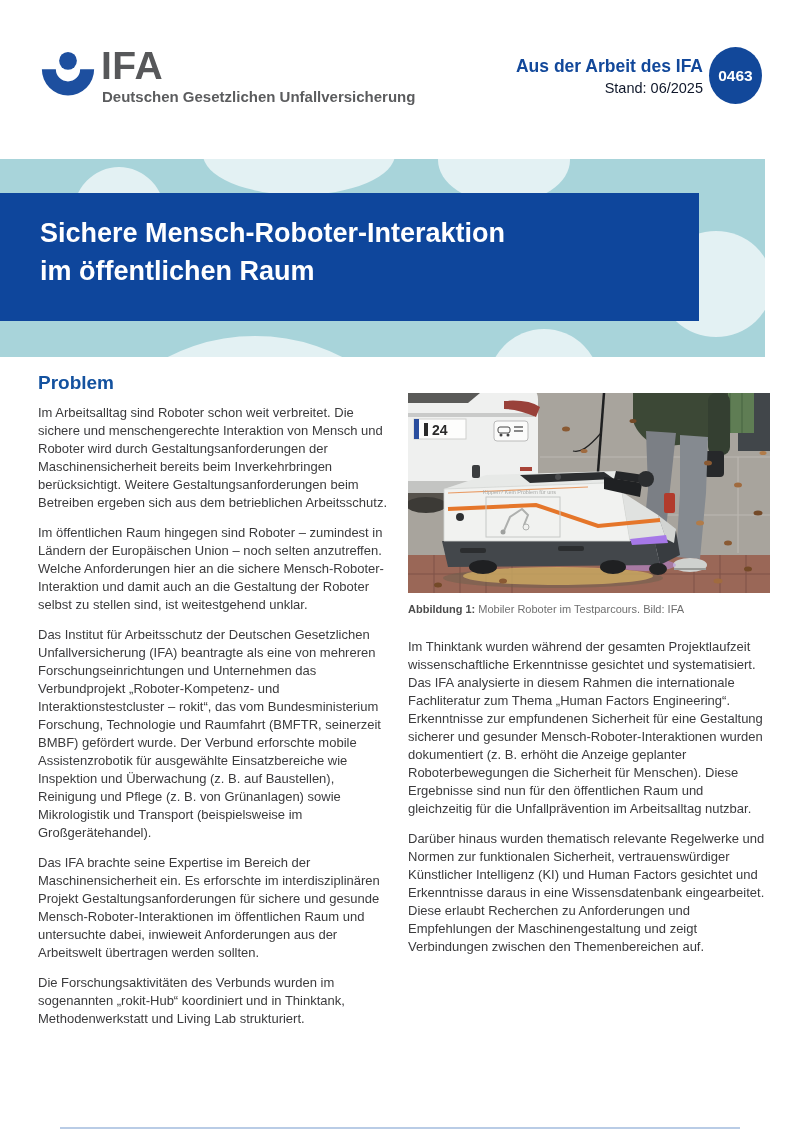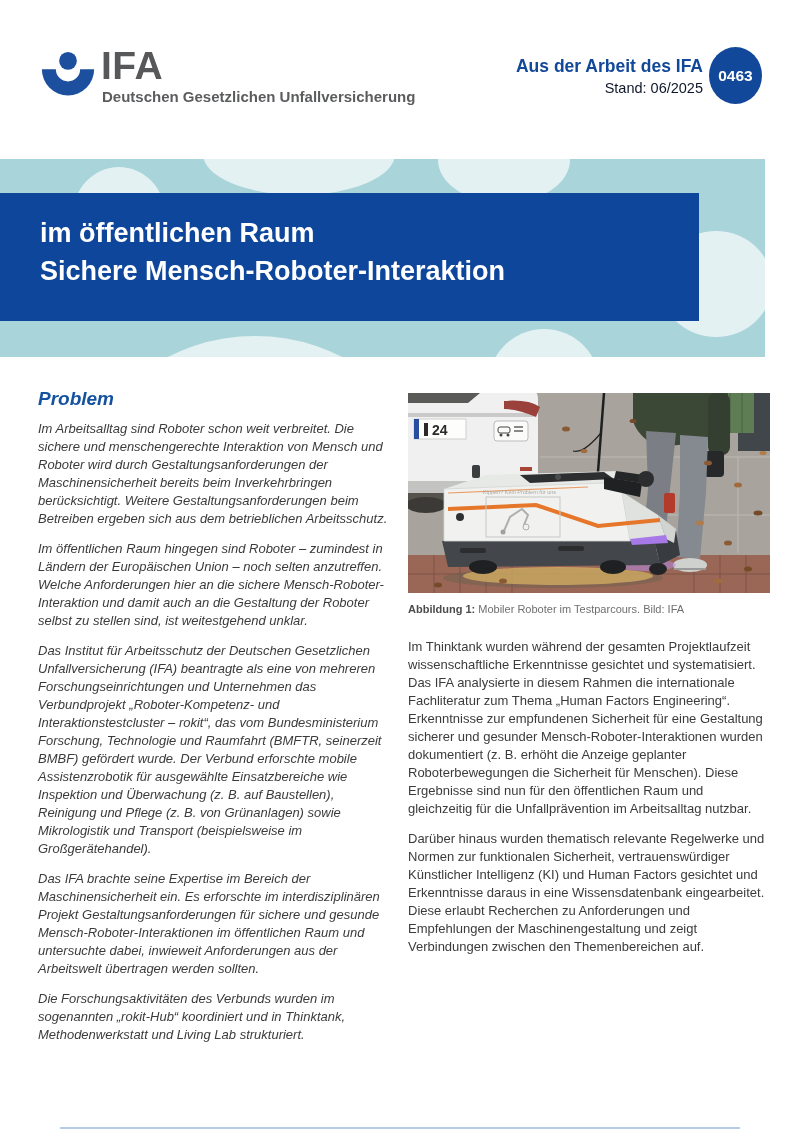--- a/index.html
+++ b/index.html
@@ -28,21 +28,21 @@
   .b2{left:203px;top:-46px;width:192px;height:82px;}
   .b3{left:438px;top:-42px;width:132px;height:86px;}
   .b4{left:660px;top:72px;width:112px;height:106px;}
   .b5{left:95px;top:177px;width:320px;height:260px;}
   .b6{left:488px;top:170px;width:112px;height:112px;}
   .title-box{position:absolute;left:0;top:34px;width:699px;height:128px;
              background:#0e469c;box-sizing:border-box;padding:21px 0 0 40px;
              color:#ffffff;font-size:27px;font-weight:bold;line-height:38px;}
 
   
-  .col-left{position:absolute;left:38px;top:388px;width:353px;font-style:italic;}
+  .col-left{position:absolute;left:38px;top:372px;width:353px;}
   .col-right{position:absolute;left:408px;top:393px;width:362px;}
   h2{margin:0 0 10px 0;font-size:19px;font-weight:bold;color:#14529f;}
   h2.akt{margin-top:21px;}
   .col-left p,.col-right p{margin:0 0 12px 0;font-size:13px;line-height:18px;
         color:#3b3b3d;text-align:left;}
   figure{margin:0;}
   .photo{display:block;width:362px;height:200px;}
   figcaption{margin-top:9px;font-size:11px;color:#6f6f6f;line-height:14px;}
   figcaption b{color:#4c4c4c;}
   .col-right p.first{margin-top:22px;}
@@ -74,22 +74,22 @@
   </header>
 
   <div class="banner">
     <div class="blob b1"></div>
     <div class="blob b2"></div>
     <div class="blob b3"></div>
     <div class="blob b4"></div>
     <div class="blob b5"></div>
     <div class="blob b6"></div>
     <div class="title-box">
+      <div>Sichere Mensch-Roboter-Interaktion</div>
       <div>im öffentlichen Raum</div>
-      <div>Sichere Mensch-Roboter-Interaktion</div>
     </div>
   </div>
 
   <section class="col-left">
     <h2>Problem</h2>
     <p>Im Arbeitsalltag sind Roboter schon weit verbreitet. Die sichere und menschengerechte Interaktion von Mensch und Roboter wird durch Gestaltungsanforderungen der Maschinensicherheit bereits beim Inverkehrbringen berücksichtigt. Weitere Gestaltungsanforderungen beim Betreiben ergeben sich aus dem betrieblichen Arbeitsschutz.</p>
     <p>Im öffentlichen Raum hingegen sind Roboter – zumindest in Ländern der Europäischen Union – noch selten anzutreffen. Welche Anforderungen hier an die sichere Mensch-Roboter-Interaktion und damit auch an die Gestaltung der Roboter selbst zu stellen sind, ist weitestgehend unklar.</p>
     <p>Das Institut für Arbeitsschutz der Deutschen Gesetzlichen Unfallversicherung (IFA) beantragte als eine von mehreren Forschungseinrichtungen und Unternehmen das Verbundprojekt „Roboter-Kompetenz- und Interaktionstestcluster – rokit“, das vom Bundesministerium Forschung, Technologie und Raumfahrt (BMFTR, seinerzeit BMBF) gefördert wurde. Der Verbund erforschte mobile Assistenzrobotik für ausgewählte Einsatzbereiche wie Inspektion und Überwachung (z. B. auf Baustellen), Reinigung und Pflege (z. B. von Grünanlagen) sowie Mikrologistik und Transport (beispielsweise im Großgerätehandel).</p>
     <p>Das IFA brachte seine Expertise im Bereich der Maschinensicherheit ein. Es erforschte im interdisziplinären Projekt Gestaltungsanforderungen für sichere und gesunde Mensch-Roboter-Interaktionen im öffentlichen Raum und untersuchte dabei, inwieweit Anforderungen aus der Arbeitswelt übertragen werden sollten.</p>
     <p>Die Forschungsaktivitäten des Verbunds wurden im sogenannten „rokit-Hub“ koordiniert und in Thinktank, Methodenwerkstatt und Living Lab strukturiert.</p>

